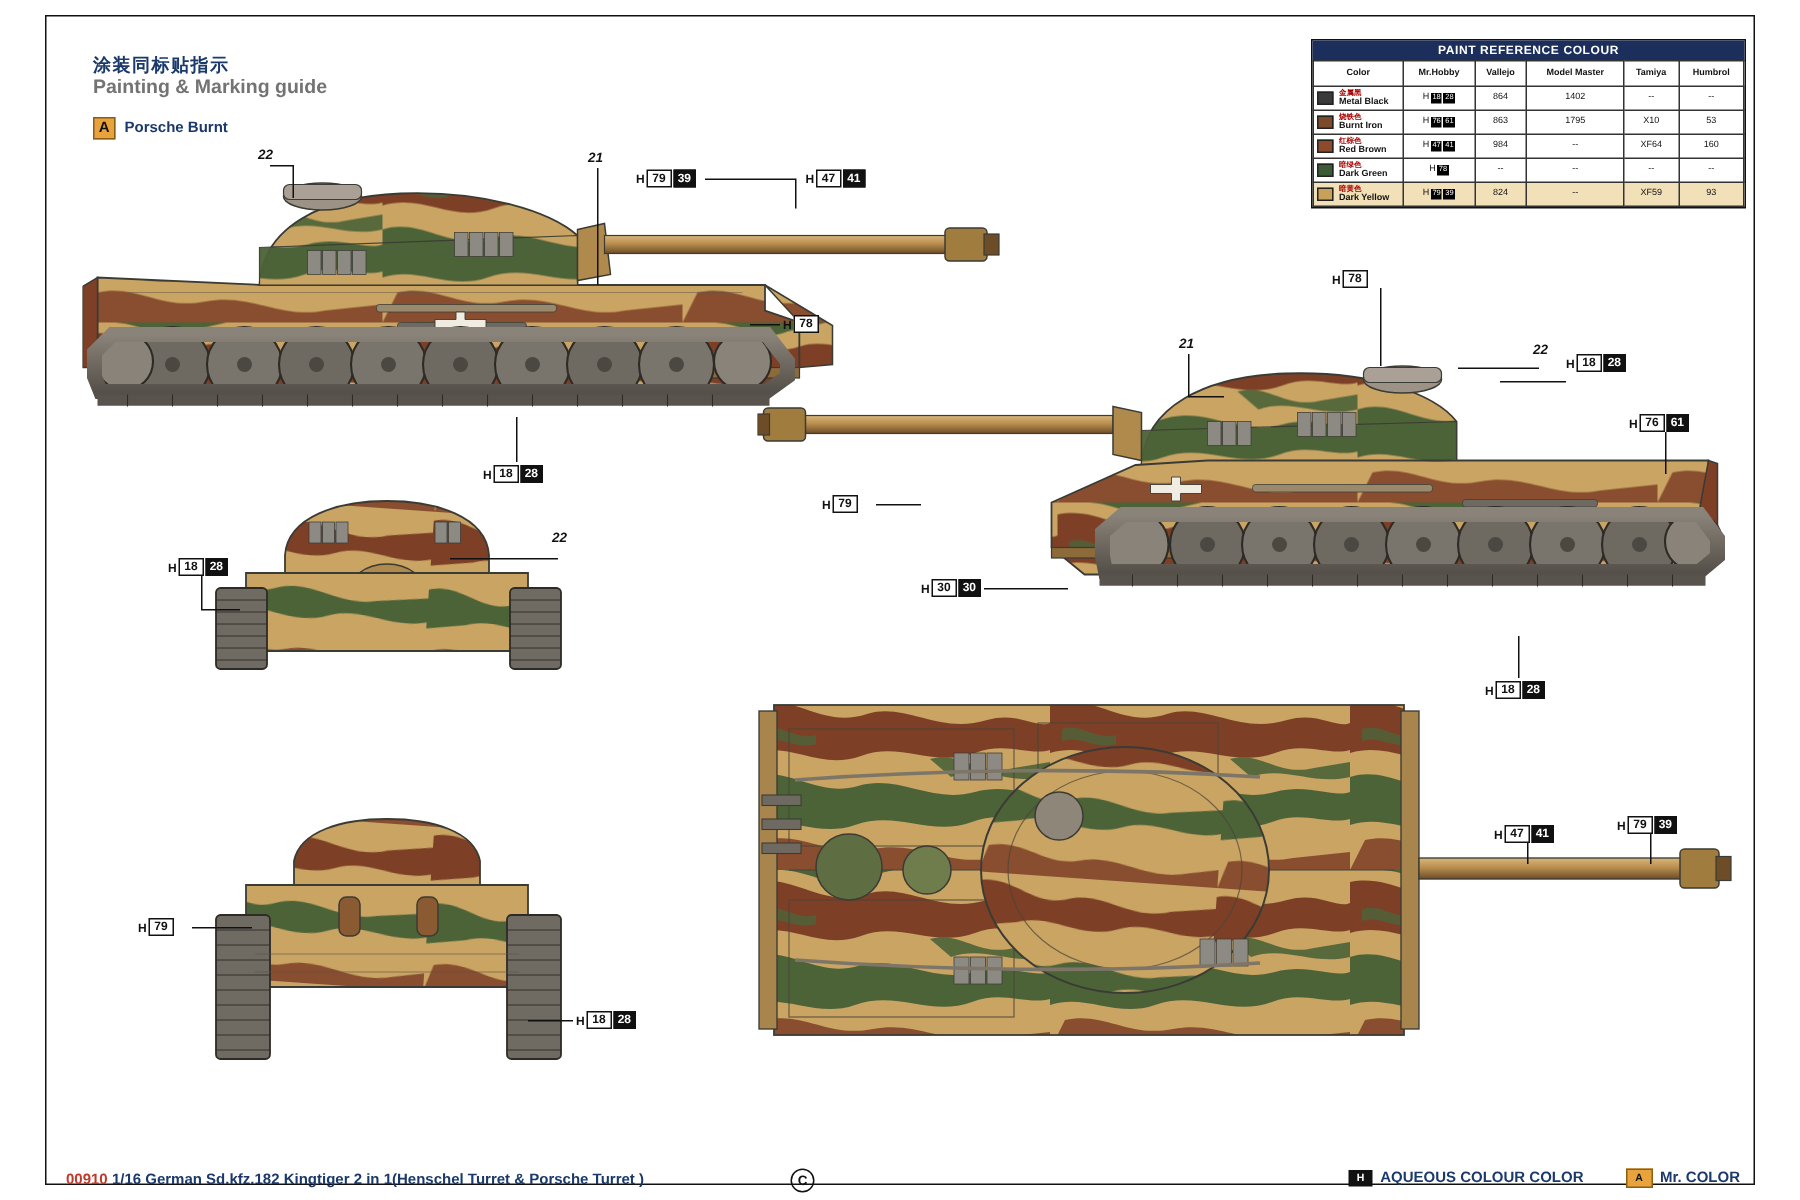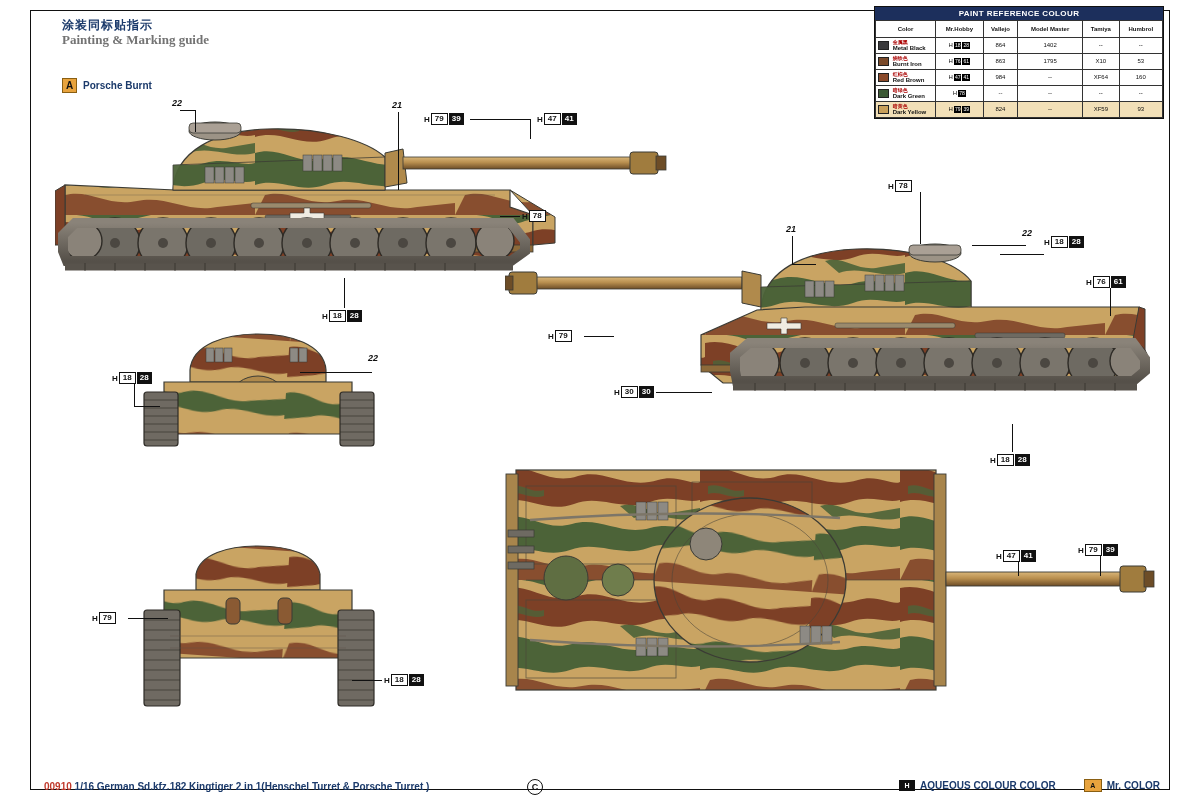--- a/index.html
+++ b/index.html
@@ -1,31 +1,31 @@
 <!DOCTYPE html>
 <html><head>
 <meta charset="utf-8">
 <style>
   html,body{margin:0;padding:0;background:#ffffff;}
   body{width:1200px;height:800px;font-family:"Liberation Sans",sans-serif;overflow:hidden;}
   #sheet{position:relative;width:1200px;height:800px;background:#fff;}
   .frame{position:absolute;left:30px;top:10px;width:1140px;height:780px;border:1px solid #111;box-sizing:border-box;}
 
   
-  .hdr{position:absolute;left:62px;top:18px;font-family:Liberation Serif, serif;}
+  .hdr{position:absolute;left:62px;top:36px;}
   .hdr .cn{font-size:12px;font-weight:bold;color:#1b3a6b;letter-spacing:1px;line-height:14px;}
   .hdr .en{font-size:13px;font-weight:bold;color:#737373;line-height:16px;}
 
   .variantA{position:absolute;left:62px;top:78px;display:flex;align-items:center;gap:6px;}
   .badgeA{width:13px;height:13px;background:#e8a33d;color:#111;font-size:10px;font-weight:bold;
           display:flex;align-items:center;justify-content:center;border:1px solid #8a5f12;}
   .variantA .lbl{font-size:10px;font-weight:bold;color:#1b3a6b;}
 
   
-  .paint{position:absolute;right:36px;top:6px;width:288px;border:1px solid #111;background:#fff;}
+  .paint{position:absolute;right:36px;top:26px;width:288px;border:1px solid #111;background:#fff;}
   .paint .ttl{background:#1c2f5c;color:#fff;font-size:8px;font-weight:bold;text-align:center;
               letter-spacing:.4px;padding:2px 0;}
   .paint table{border-collapse:collapse;width:100%;}
   .paint th,.paint td{border:1px solid #333;font-size:6px;text-align:center;padding:1px 1px;
                       line-height:7px;color:#111;}
   .paint th{background:#fff;font-weight:bold;height:14px;}
   .paint td.colorcell{text-align:left;padding-left:2px;font-weight:bold;width:56px;}
   .paint td.colorcell .cn{display:block;font-size:5px;color:#a00;line-height:6px;}
   .paint td.colorcell .en{display:block;font-size:6px;color:#111;line-height:7px;}
   .chip{display:inline-block;width:9px;height:7px;border:1px solid #222;vertical-align:middle;margin-right:2px;}

